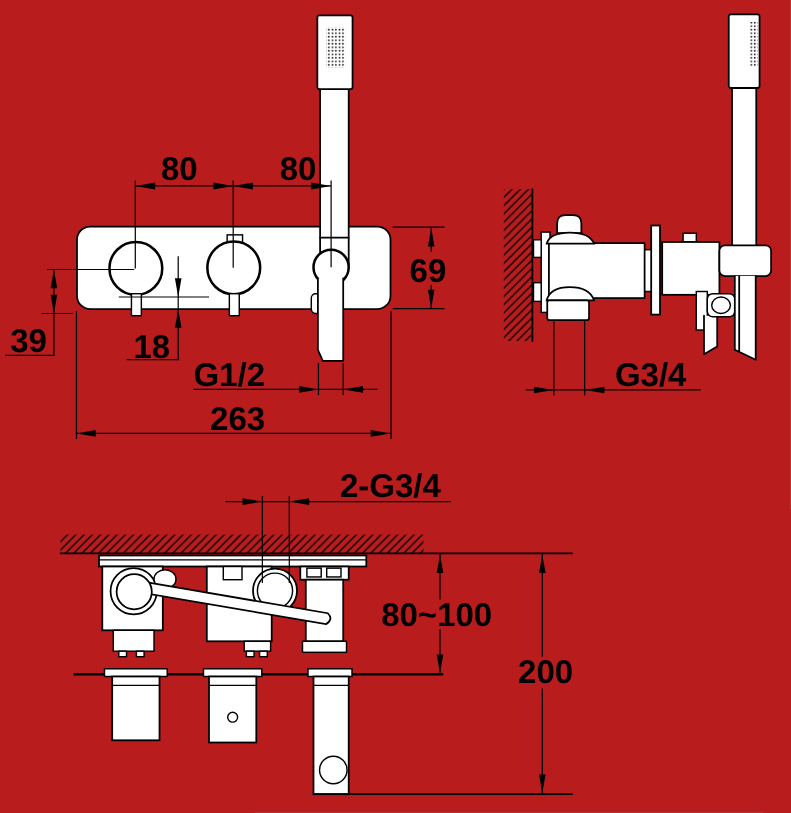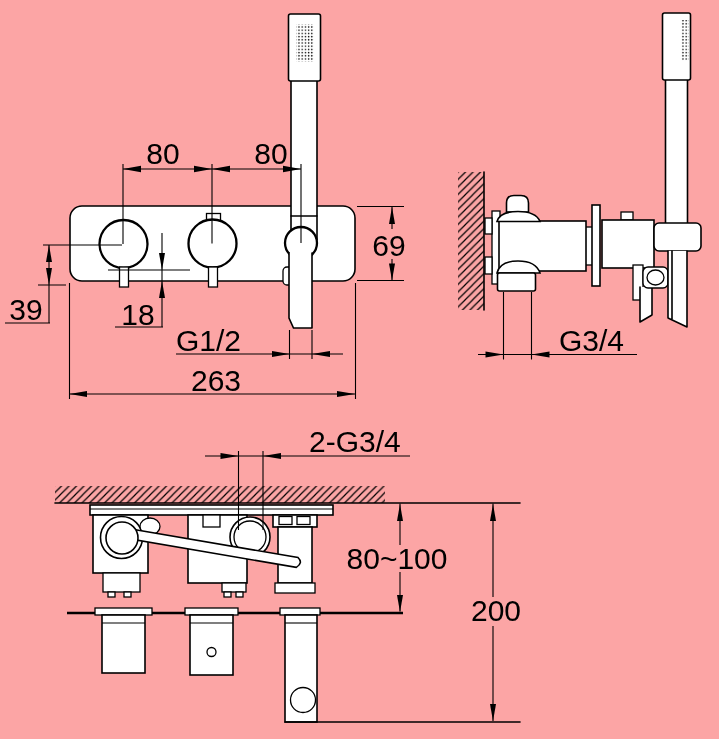--- a/index.html
+++ b/index.html
@@ -1,16 +1,16 @@
 <!DOCTYPE html>
 <html><head>
 <meta charset="utf-8">
 <style>
   html,body{margin:0;padding:0;background:#ffffff;}
-  .stage{width:719px;height:739px;position:relative;background:#fca5a5;}
+  .stage{width:719px;height:739px;position:relative;background:#b91c1c;font-weight:bold;}
   svg{display:block;}
   .obj{fill:none;stroke:#000;stroke-width:1.6;stroke-linecap:round;}
   .objw{fill:#fff;stroke:#000;stroke-width:1.6;}
   .objwthin{fill:#fff;stroke:#000;stroke-width:1.3;}
   .knob{fill:#fff;stroke:#000;stroke-width:2.3;}
   .dim{fill:none;stroke:#000;stroke-width:1.1;}
   .arr{fill:#000;stroke:none;}
   .dimtext{font-family:"Liberation Sans", sans-serif;font-size:30px;fill:#000;}
   .thick{stroke:#000;stroke-width:2.4;fill:none;}
 </style>

